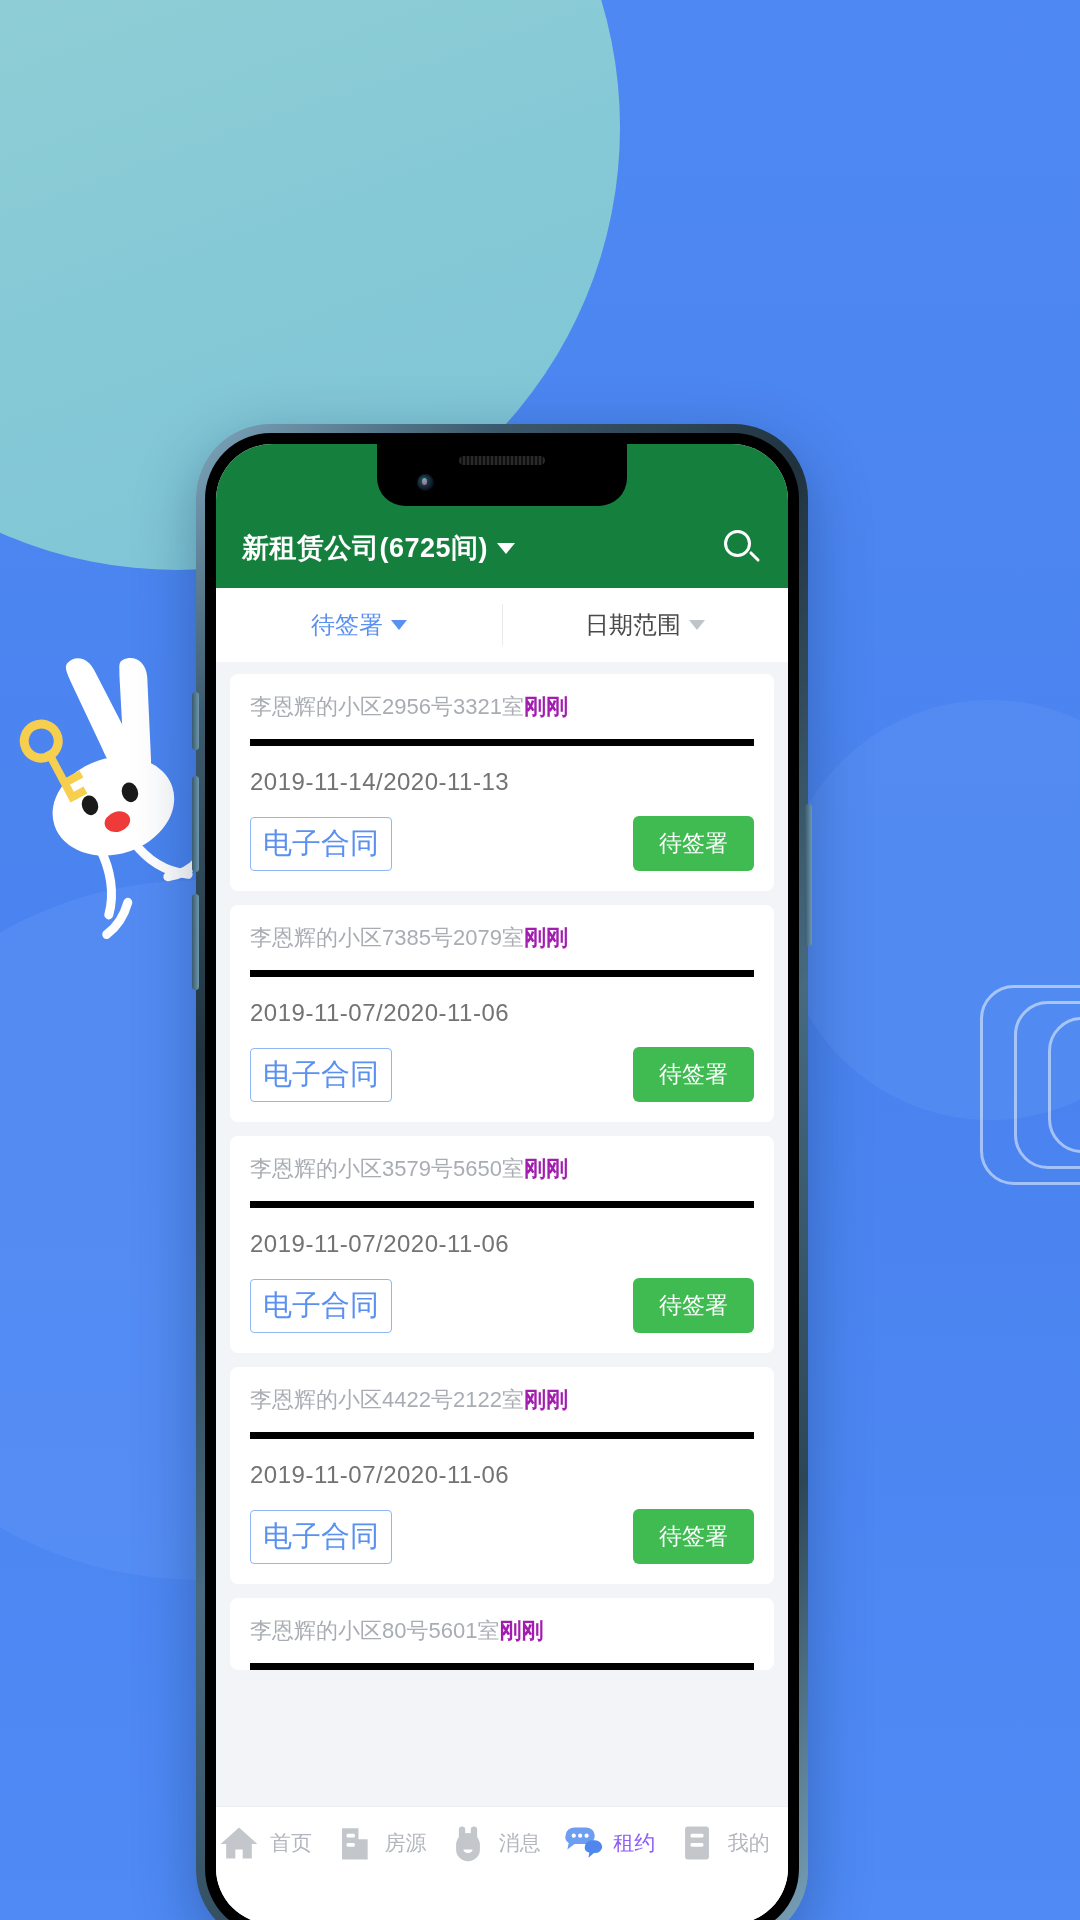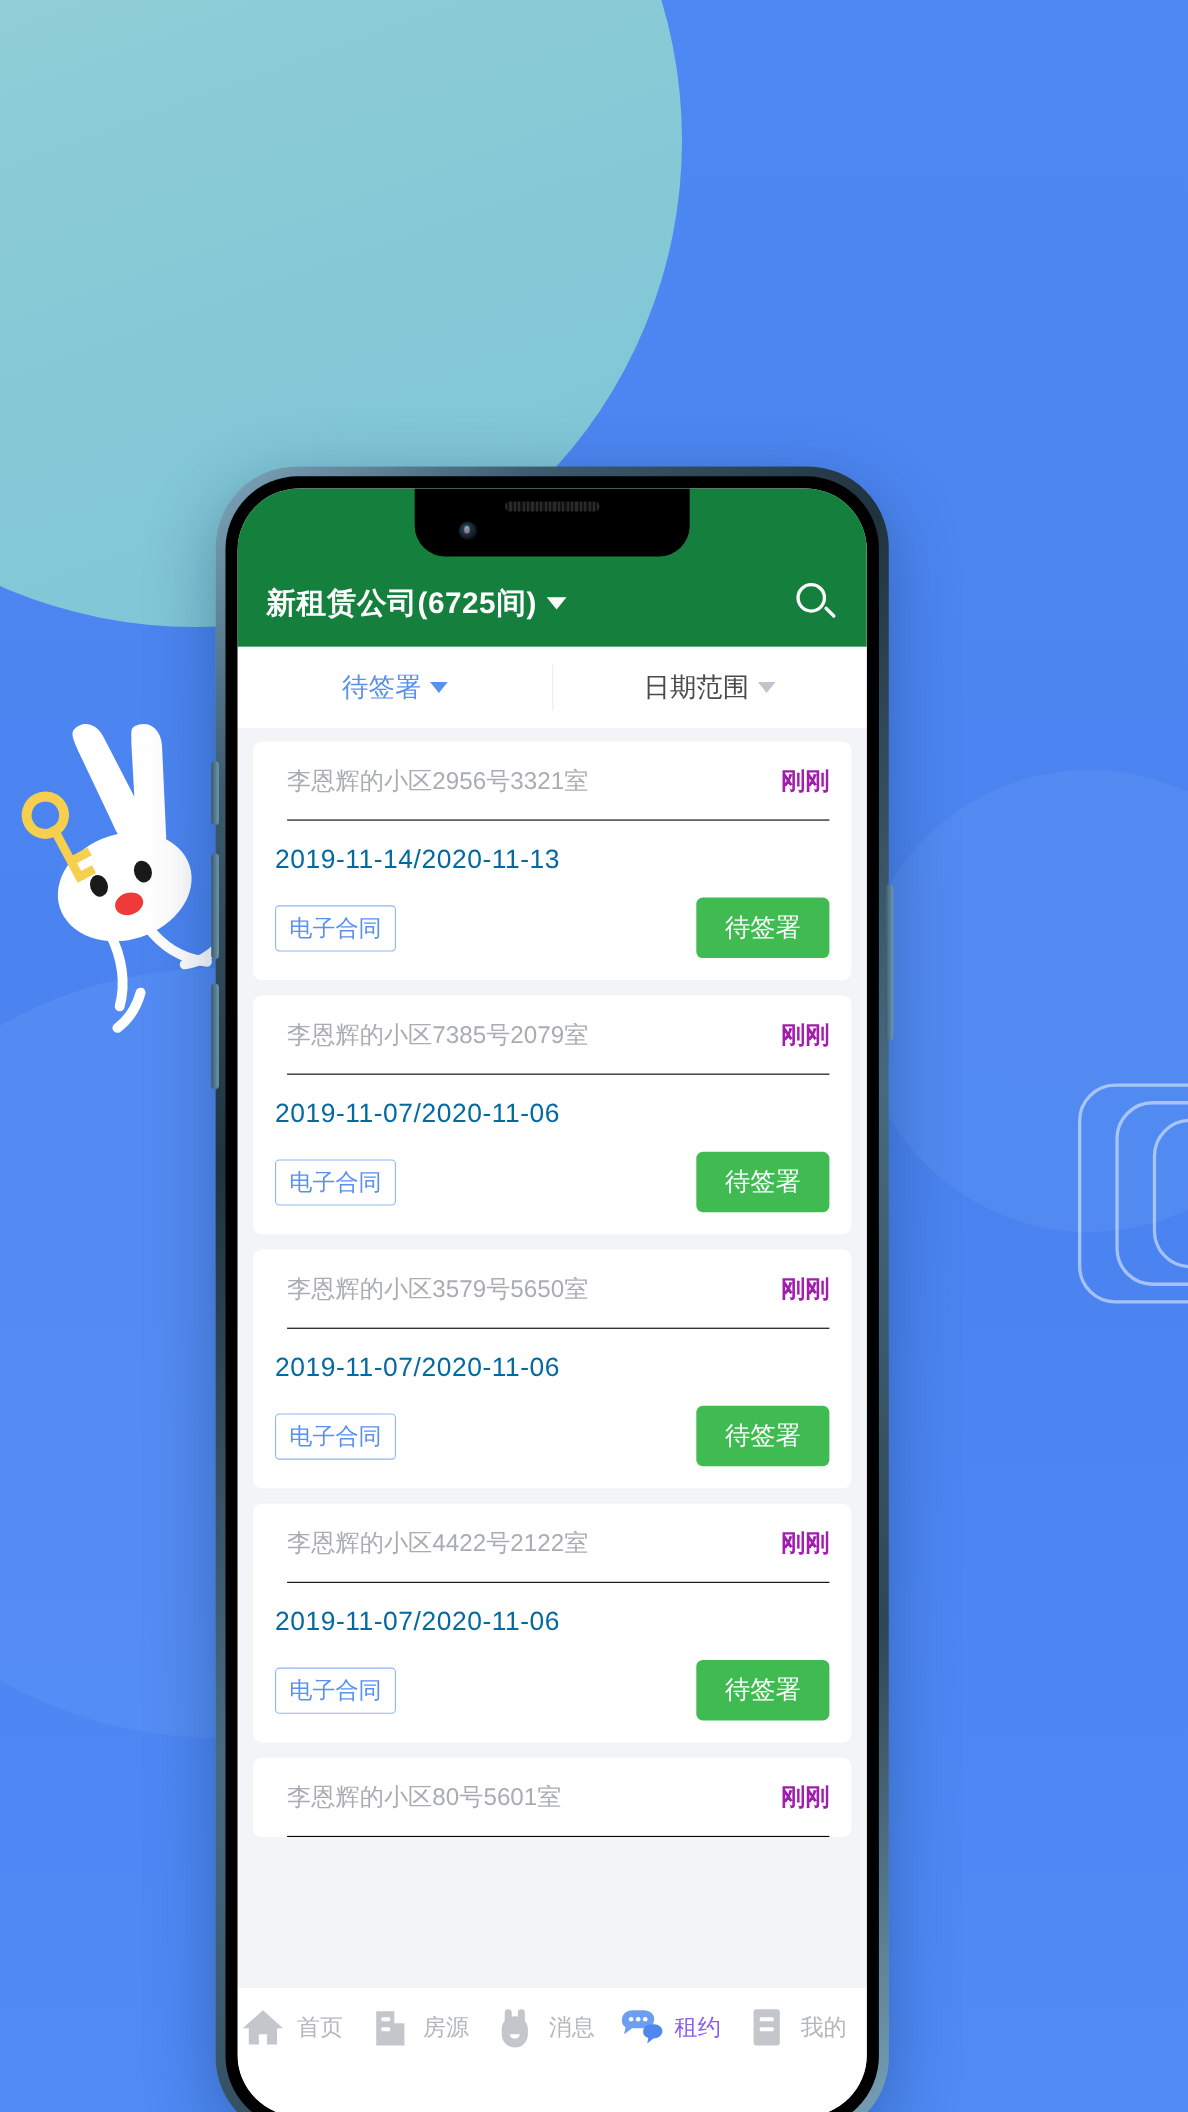--- a/index.html
+++ b/index.html
@@ -172,34 +172,34 @@
   
   .list{
     flex:1; background:#f2f4f7; overflow:hidden;
     padding:12px 14px 0 14px;
   }
   .card{
     background:#fff; border-radius:8px; margin-bottom:14px;
     padding:0 20px;
   }
   .card-top{
-    display:flex; align-items:center; justify-content:space-between;
-    height:72px; border-bottom:1px solid #000000;margin-left:11px;
+    display:flex; align-items:center; 
+    height:72px; border-bottom:7px solid #000000;
   }
   .card-addr{ font-size:22px; color:#a9adb3; }
   .card-time{ font-size:22px; color:#a21caf; font-weight:700; }
   .card-body{ padding:22px 0 20px 0; }
-  .card-dates{ font-size:24px; color:#0369a1; letter-spacing:.5px; }
+  .card-dates{ font-size:24px; color:#737373; letter-spacing:.5px; }
   .card-bottom{
     display:flex; align-items:center; justify-content:space-between;
     margin-top:20px;
   }
   .tag{
     border:1px solid #8fb6f5; color:#5a90f0; border-radius:4px;
-    font-size:21px; padding:6px 12px; background:#fff;
+    font-size:29px; padding:6px 12px; background:#fff;
   }
   .status-btn{
     background:#3fbb52; color:#fff; border:none; border-radius:6px;
     font-size:23px; padding:12px 26px; font-family:inherit;
   }
 
   
   .tabbar{
     flex:none; height:118px; background:#fff;
     display:flex; align-items:flex-start; padding-top:14px;

